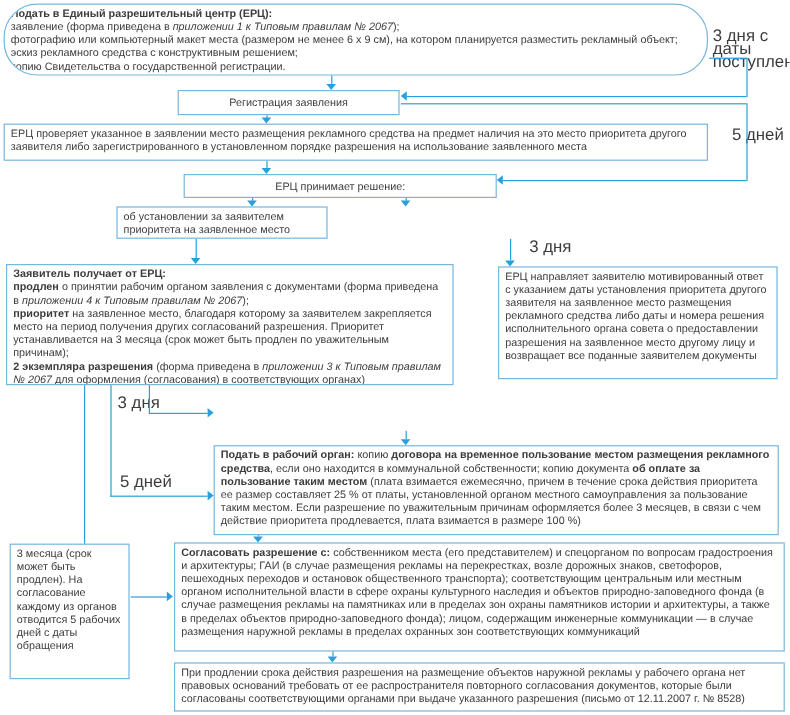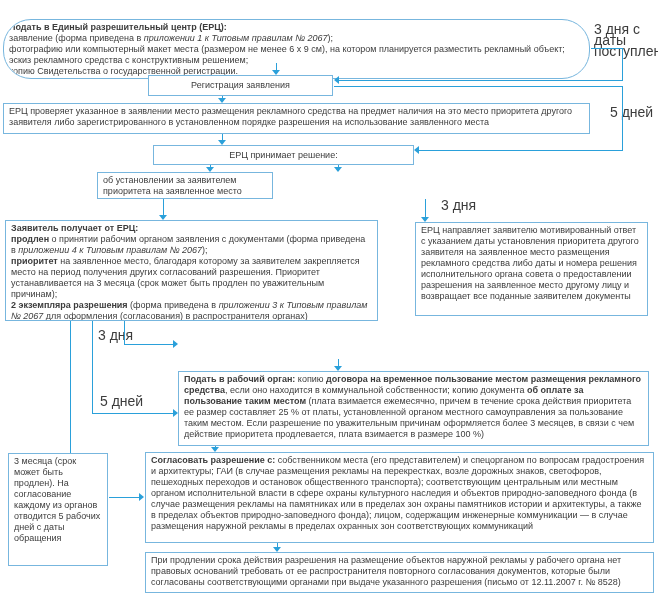--- a/index.html
+++ b/index.html
@@ -18,21 +18,21 @@
   .ah{position:absolute;width:0;height:0;}
   .ah-d{border-left:4px solid transparent;border-right:4px solid transparent;border-top:5px solid #2aa0da;}
   .ah-l{border-top:4px solid transparent;border-bottom:4px solid transparent;border-right:5px solid #2aa0da;}
   .ah-r{border-top:4px solid transparent;border-bottom:4px solid transparent;border-left:5px solid #2aa0da;}
 </style>
 </head>
 <body>
 
 <div id="stage">
 
-  <div class="bx" style="left:3px;top:19px;width:587px;height:60px;border-radius:28px;"><span class="b">Подать в Единый разрешительный центр (ЕРЦ):</span><span>
+  <div class="bx" style="left:3px;top:3px;width:587px;height:60px;border-radius:28px;"><span class="b">Подать в Единый разрешительный центр (ЕРЦ):</span><span>
 заявление (форма приведена в </span><span class="i">приложении 1 к Типовым правилам № 2067</span><span>);
 фотографию или компьютерный макет места (размером не менее 6 х 9 см), на котором планируется разместить рекламный объект;
 эскиз рекламного средства с конструктивным решением;
 копию Свидетельства о государственной регистрации.</span></div>
 
   <div class="lbl" style="left:594px;top:24px;width:62px;">3 дня с даты поступления</div>
 
   <div class="bx center" style="left:148px;top:75px;width:185px;height:21px;">Регистрация заявления</div>
 
   <div class="bx" style="left:3px;top:103px;width:587px;height:31px;">ЕРЦ проверяет указанное в заявлении место размещения рекламного средства на предмет наличия на это место приоритета другого заявителя либо зарегистрированного в установленном порядке разрешения на использование заявленного места</div>
@@ -42,21 +42,21 @@
   <div class="bx center" style="left:153px;top:145px;width:261px;height:20px;">ЕРЦ принимает решение:</div>
 
   <div class="bx" style="left:97px;top:172px;width:176px;height:27px;">об установлении за заявителем приоритета на заявленное место</div>
 
 
   <div class="lbl" style="left:441px;top:200px;">3 дня</div>
 
   <div class="bx" style="left:5px;top:220px;width:373px;height:101px;"><span class="b">Заявитель получает от ЕРЦ:</span><span>
 </span><span class="b">продлен</span><span> о принятии рабочим органом заявления с документами (форма приведена в </span><span class="i">приложении 4 к Типовым правилам № 2067</span><span>);
 </span><span class="b">приоритет</span><span> на заявленное место, благодаря которому за заявителем закрепляется место на период получения других согласований разрешения. Приоритет устанавливается на 3 месяца (срок может быть продлен по уважительным причинам);
-</span><span class="b">2 экземпляра разрешения</span><span> (форма приведена в </span><span class="i">приложении 3 к Типовым правилам № 2067</span><span> для оформления (согласования) в распространителя органах)</span></div>
+</span><span class="b">2 экземпляра разрешения</span><span> (форма приведена в </span><span class="i">приложении 3 к Типовым правилам № 2067</span><span> для оформления (согласования) в соответствующих органах)</span></div>
 
   <div class="bx" style="left:415px;top:222px;width:233px;height:94px;">ЕРЦ направляет заявителю мотивированный ответ с указанием даты установления приоритета другого заявителя на заявленное место размещения рекламного средства либо даты и номера решения исполнительного органа совета о предоставлении разрешения на заявленное место другому лицу и возвращает все поданные заявителем документы</div>
 
   <div class="lbl" style="left:98px;top:330px;">3 дня</div>
 
 
   <div class="lbl" style="left:100px;top:396px;">5 дней</div>
 
   <div class="bx" style="left:178px;top:371px;width:471px;height:75px;"><span class="b">Подать в рабочий орган:</span><span> копию </span><span class="b">договора на временное пользование местом размещения рекламного средства</span><span>, если оно находится в коммунальной собственности; копию документа </span><span class="b">об оплате за пользование таким местом</span><span> (плата взимается ежемесячно, причем в течение срока действия приоритета ее размер составляет 25 % от платы, установленной органом местного самоуправления за пользование таким местом. Если разрешение по уважительным причинам оформляется более 3 месяцев, в связи с чем действие приоритета продлевается, плата взимается в размере 100 %)</span></div>
 

